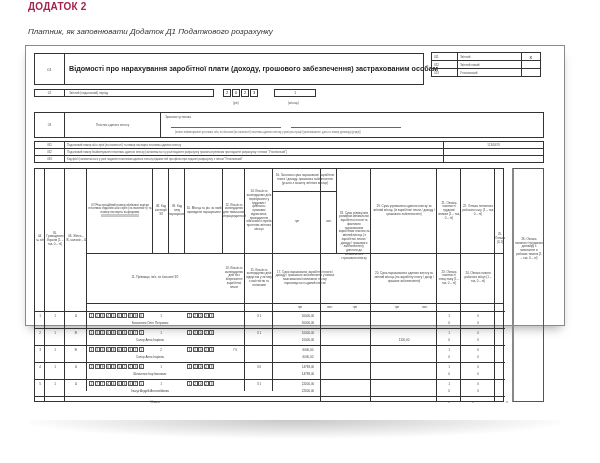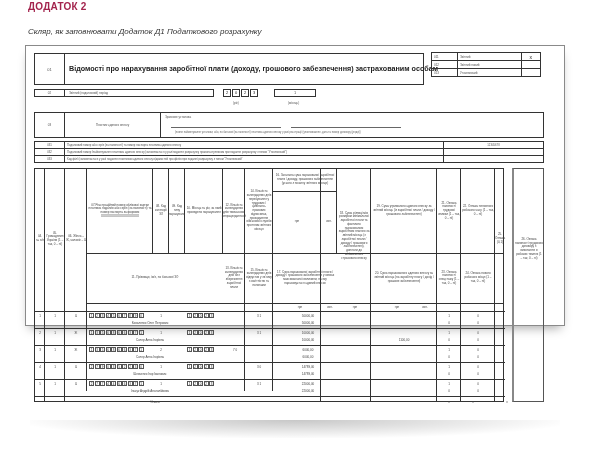--- a/index.html
+++ b/index.html
@@ -57,21 +57,21 @@
   .cells { position: absolute; display: flex; }
   .cells span { width: 5px; height: 5px; border: 0.5px solid #555; margin-right: 0.5px; font-size: 3px; text-align: center; line-height: 4px; }
   .name { position: absolute; font-size: 3px; color: #444; text-align: center; width: 110px; }
   .numcell { position: absolute; font-size: 3px; color: #444; text-align: center; }
   .rightcol { position: absolute; left: 486px; top: 122px; width: 32px; height: 234px; border: 1px solid #555; border-left: 2px solid #888; }
 </style>
 </head>
 <body>
 
 <div class="heading">ДОДАТОК 2</div>
-<div class="subheading">Скляр, як заповнювати Додаток Д1 Податкового розрахунку</div>
+<div class="subheading">Платник, як заповнювати Додаток Д1 Податкового розрахунку</div>
 
 <div class="shadow"></div>
 
 <div class="page">
 
   <div class="box hdr">
     <div class="code">01</div>
     <div class="title">Відомості про нарахування заробітної плати (доходу, грошового забезпечення) застрахованим особам</div>
   </div>
 

